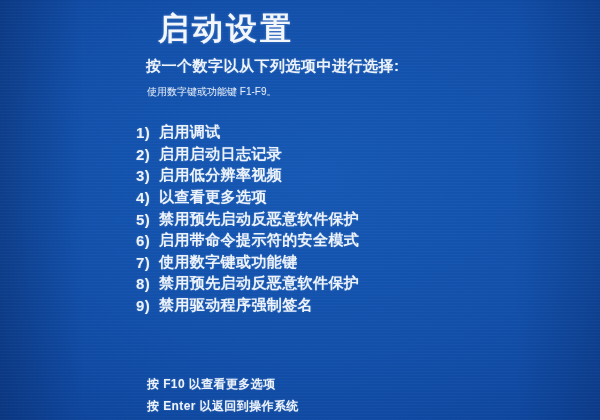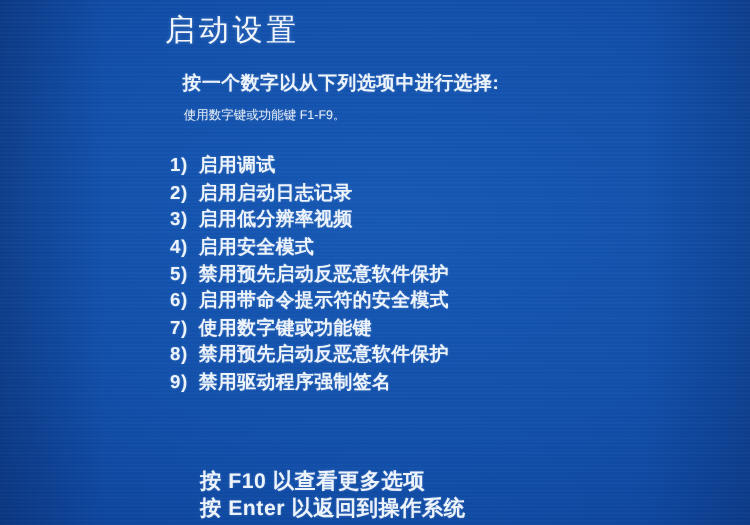--- a/index.html
+++ b/index.html
@@ -16,24 +16,24 @@
     height: 420px;
     font-family: "Liberation Sans", "DejaVu Sans", sans-serif;
     color: #edf3fa;
     background:
       repeating-linear-gradient(0deg, rgba(255,255,255,0.02) 0 1px, rgba(0,0,0,0.015) 1px 3px),
       linear-gradient(90deg, rgba(6,26,72,0.30) 0%, rgba(6,26,72,0.0) 14%, rgba(6,26,72,0.0) 86%, rgba(6,26,72,0.22) 100%),
       radial-gradient(ellipse 115% 105% at 52% 42%, #1659b6 0%, #1250ab 42%, #0d439a 72%, #093583 100%);
   }
   .title {
     position: absolute;
-    left: 132px;
+    left: 158px;
     top: 8px;
-    font-size: 24px;
-    font-weight: 400;
+    font-size: 31px;
+    font-weight: 700;
     letter-spacing: 3px;
     color: #f3f7fc;
     text-shadow: 0 0 3px rgba(190,215,255,0.35);
     white-space: nowrap;
   }
   .subtitle {
     position: absolute;
     left: 146px;
     top: 57px;
     font-size: 15px;
@@ -69,27 +69,26 @@
   }
   .option .num {
     display: inline-block;
     min-width: 17px;
     margin-right: 6px;
   }
   .footer {
     position: absolute;
     left: 147px;
     top: 374px;
-    font-size: 17px;
+    font-size: 12px;
     font-weight: 600;
     letter-spacing: 0.4px;
     line-height: 21.5px;
     text-shadow: 0 0 2px rgba(190,215,255,0.3);
     white-space: nowrap;
-    margin-left: 13px;
   }
 </style>
 </head>
 <body>
 
 <div class="screen">
 
   <div class="title">启动设置</div>
 
   <div class="subtitle">按一个数字以从下列选项中进行选择:</div>
@@ -104,21 +103,21 @@
     <div class="option">
       <span class="num">2)</span>
       <span class="label">启用启动日志记录</span>
     </div>
     <div class="option">
       <span class="num">3)</span>
       <span class="label">启用低分辨率视频</span>
     </div>
     <div class="option">
       <span class="num">4)</span>
-      <span class="label">启用安全模式</span>
+      <span class="label">以查看更多选项</span>
     </div>
     <div class="option">
       <span class="num">5)</span>
       <span class="label">禁用预先启动反恶意软件保护</span>
     </div>
     <div class="option">
       <span class="num">6)</span>
       <span class="label">启用带命令提示符的安全模式</span>
     </div>
     <div class="option">

